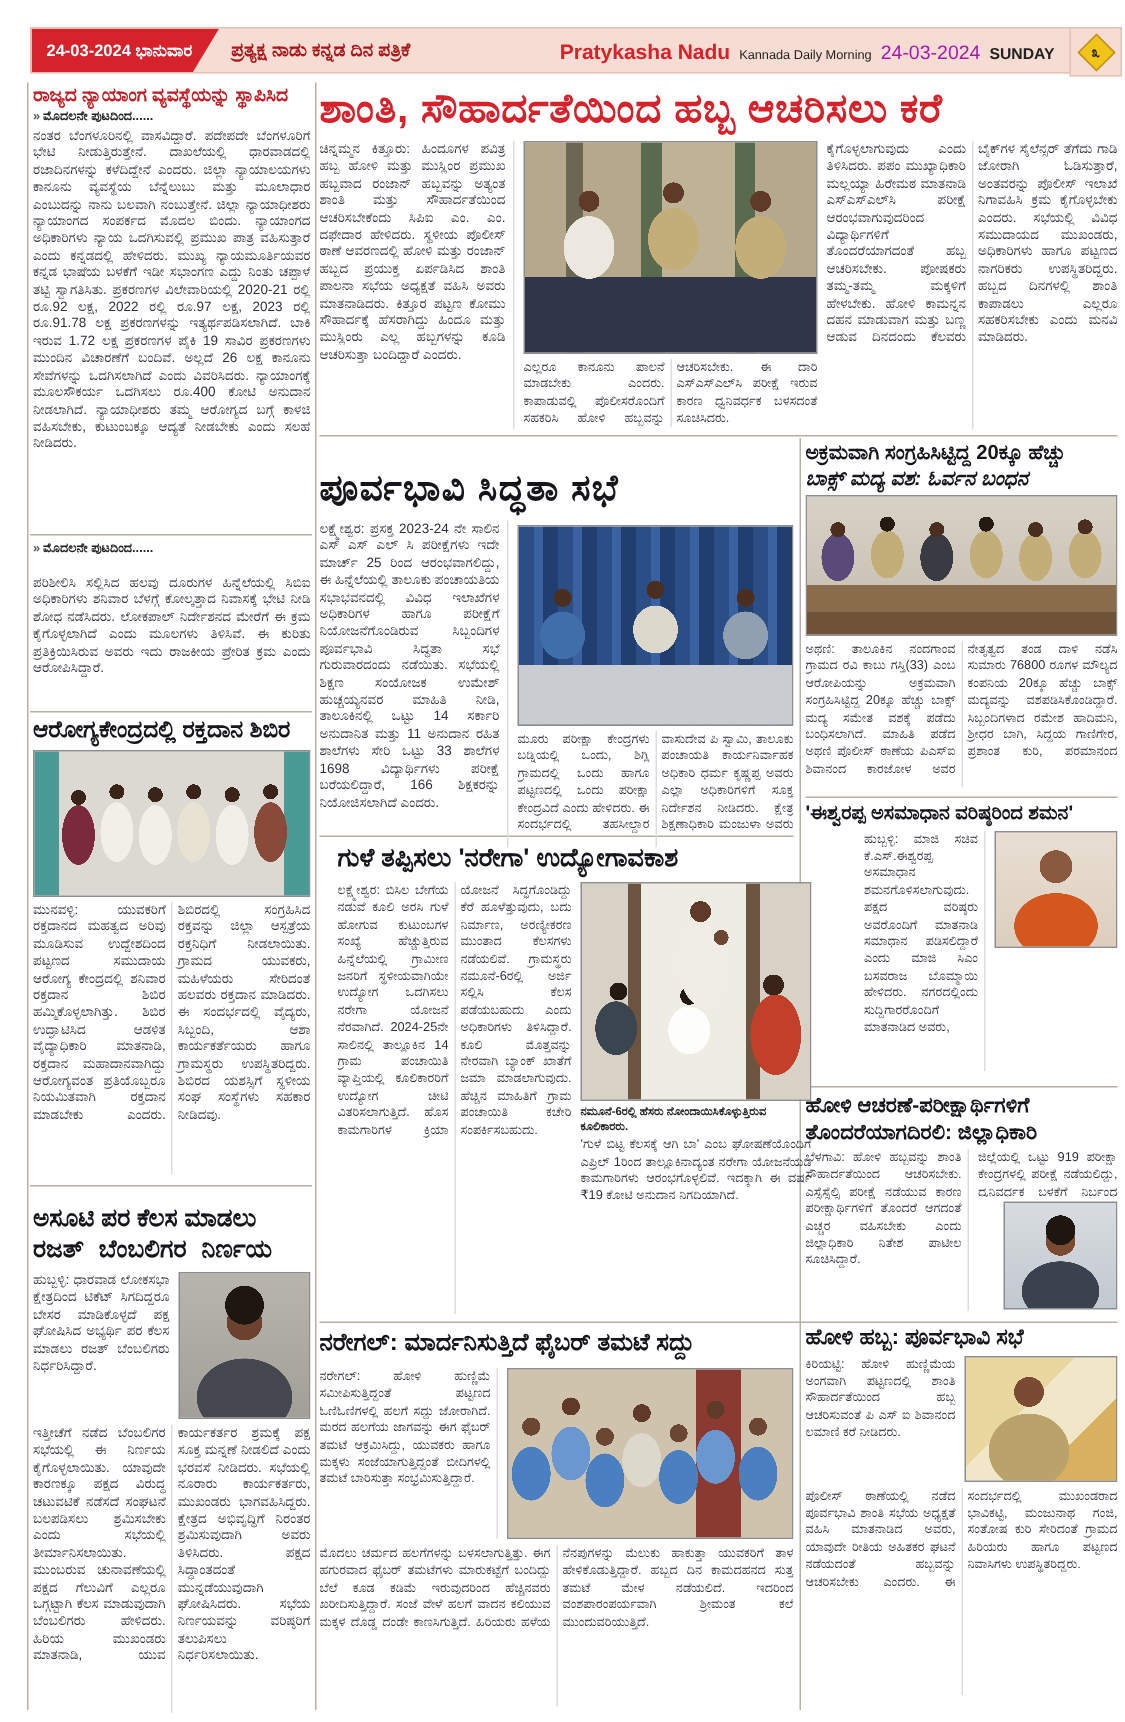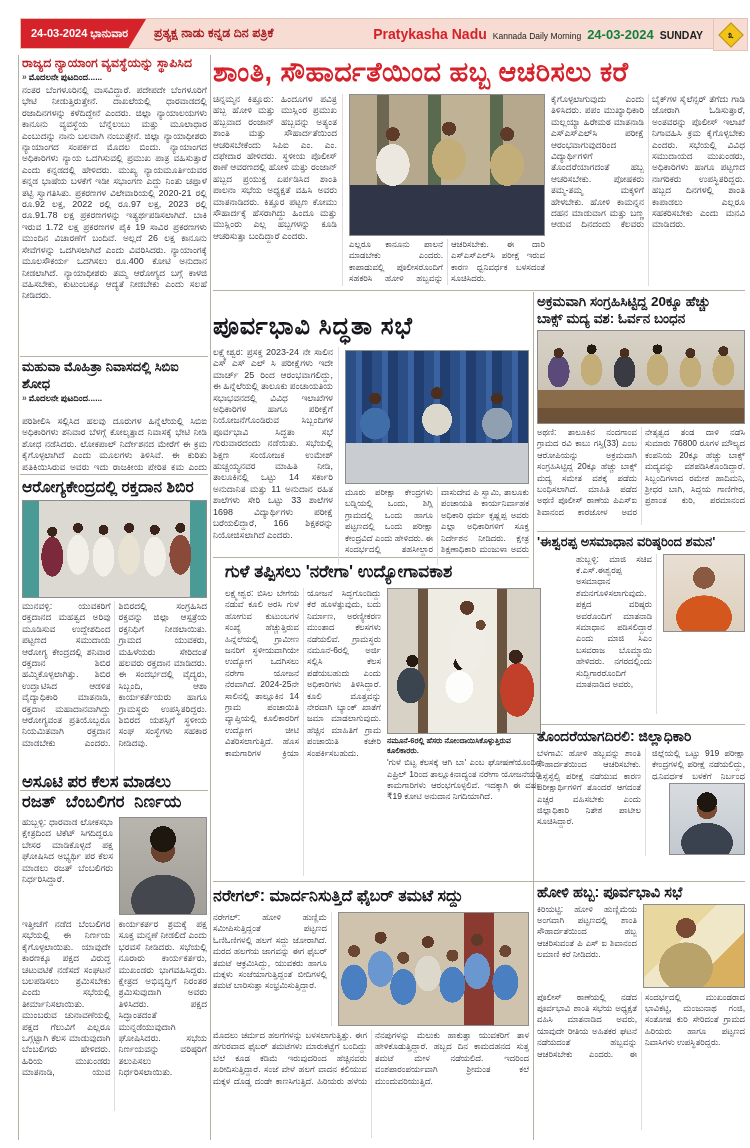--- a/index.html
+++ b/index.html
@@ -9,21 +9,21 @@
   
   .masthead{position:absolute;left:20px;top:18px;width:692px;height:29px;background:#f6dcd2;
             border:1px solid #e3c3b5;display:flex;align-items:center;}
   .date-badge{background:#d5222b;color:#fff;font-weight:bold;font-size:11px;height:100%;
               display:flex;align-items:center;padding:0 18px 0 10px;
               clip-path:polygon(0 0,100% 0,86% 100%,0 100%);justify-content:flex-end;}
   .tagline{color:#a8181d;font-weight:bold;font-size:12.5px;margin-left:8px;white-space:nowrap;}
   .brand-group{margin-left:auto;display:flex;align-items:baseline;gap:6px;padding-right:10px;white-space:nowrap;justify-content:center;}
   .brand{color:#d5222b;font-weight:bold;font-size:14px;}
   .brand-sub{color:#222;font-size:8.5px;}
-  .date-en{color:#15803d;font-weight:bold;font-size:13px;}
+  .date-en{color:#a21caf;font-weight:normal;font-size:13px;}
   .day-en{color:#222;font-weight:bold;font-size:10.5px;}
   .pageno-cell{position:absolute;left:713px;top:18px;width:33px;height:31px;background:#f6dcd2;
                border:1px solid #e3c3b5;display:flex;align-items:center;justify-content:center;}
   .diamond{width:16px;height:16px;background:#f2c418;border:1px solid #b98f2a;transform:rotate(45deg);
            display:flex;align-items:center;justify-content:center;}
   .diamond span{transform:rotate(-45deg);font-size:10px;font-weight:bold;color:#1c1c1c;}
 
   
   .sec{position:absolute;overflow:hidden;}
   .body{font-size:9px;line-height:11.4px;text-align:justify;color:#30303c;margin:0;overflow:hidden;}
@@ -175,32 +175,31 @@
   <div class="hrule" style="left:20px;top:474px;width:188px;"></div>
   <div class="hrule" style="left:20px;top:790px;width:188px;"></div>
 
   <div class="sec" style="left:22px;top:55px;width:185px;height:299px;">
     <h3 class="hl-red-sm">ರಾಜ್ಯದ ನ್ಯಾಯಾಂಗ ವ್ಯವಸ್ಥೆಯನ್ನು ಸ್ಥಾಪಿಸಿದ</h3>
     <div class="kicker"><span class="arrow">»</span><span>ಮೊದಲನೇ ಪುಟದಿಂದ......</span></div>
     <p class="body" style="height:258px;">ನಂತರ ಬೆಂಗಳೂರಿನಲ್ಲಿ ವಾಸವಿದ್ದಾರೆ. ಪದೇಪದೇ ಬೆಂಗಳೂರಿಗೆ ಭೇಟಿ ನೀಡುತ್ತಿರುತ್ತೇನೆ. ದಾಖಲೆಯಲ್ಲಿ ಧಾರವಾಡದಲ್ಲಿ ರಜಾದಿನಗಳನ್ನು ಕಳೆದಿದ್ದೇನೆ ಎಂದರು. ಜಿಲ್ಲಾ ನ್ಯಾಯಾಲಯಗಳು ಕಾನೂನು ವ್ಯವಸ್ಥೆಯ ಬೆನ್ನೆಲುಬು ಮತ್ತು ಮೂಲಾಧಾರ ಎಂಬುದನ್ನು ನಾನು ಬಲವಾಗಿ ನಂಬುತ್ತೇನೆ. ಜಿಲ್ಲಾ ನ್ಯಾಯಾಧೀಶರು ನ್ಯಾಯಾಂಗದ ಸಂಪರ್ಕದ ಮೊದಲ ಬಿಂದು. ನ್ಯಾಯಾಂಗದ ಅಧಿಕಾರಿಗಳು ನ್ಯಾಯ ಒದಗಿಸುವಲ್ಲಿ ಪ್ರಮುಖ ಪಾತ್ರ ವಹಿಸುತ್ತಾರೆ ಎಂದು ಕನ್ನಡದಲ್ಲಿ ಹೇಳಿದರು. ಮುಖ್ಯ ನ್ಯಾಯಮೂರ್ತಿಯವರ ಕನ್ನಡ ಭಾಷೆಯ ಬಳಕೆಗೆ ಇಡೀ ಸಭಾಂಗಣ ಎದ್ದು ನಿಂತು ಚಪ್ಪಾಳೆ ತಟ್ಟಿ ಸ್ವಾಗತಿಸಿತು. ಪ್ರಕರಣಗಳ ವಿಲೇವಾರಿಯಲ್ಲಿ 2020-21 ರಲ್ಲಿ ರೂ.92 ಲಕ್ಷ, 2022 ರಲ್ಲಿ ರೂ.97 ಲಕ್ಷ, 2023 ರಲ್ಲಿ ರೂ.91.78 ಲಕ್ಷ ಪ್ರಕರಣಗಳನ್ನು ಇತ್ಯರ್ಥಪಡಿಸಲಾಗಿದೆ. ಬಾಕಿ ಇರುವ 1.72 ಲಕ್ಷ ಪ್ರಕರಣಗಳ ಪೈಕಿ 19 ಸಾವಿರ ಪ್ರಕರಣಗಳು ಮುಂದಿನ ವಿಚಾರಣೆಗೆ ಬಂದಿವೆ. ಅಲ್ಲದೆ 26 ಲಕ್ಷ ಕಾನೂನು ಸೇವೆಗಳನ್ನು ಒದಗಿಸಲಾಗಿದೆ ಎಂದು ವಿವರಿಸಿದರು. ನ್ಯಾಯಾಂಗಕ್ಕೆ ಮೂಲಸೌಕರ್ಯ ಒದಗಿಸಲು ರೂ.400 ಕೋಟಿ ಅನುದಾನ ನೀಡಲಾಗಿದೆ. ನ್ಯಾಯಾಧೀಶರು ತಮ್ಮ ಆರೋಗ್ಯದ ಬಗ್ಗೆ ಕಾಳಜಿ ವಹಿಸಬೇಕು, ಕುಟುಂಬಕ್ಕೂ ಆದ್ಯತೆ ನೀಡಬೇಕು ಎಂದು ಸಲಹೆ ನೀಡಿದರು.</p>
   </div>
 
   <div class="sec" style="left:22px;top:359px;width:185px;height:112px;">
-    <h3 class="hl-blk-sm">ಮಹುವಾ ಮೊಹಿತ್ರಾ ನಿವಾಸದಲ್ಲಿ ಸಿಬಿಐ ಶೋಧ</h3>
     <div class="kicker"><span class="arrow">»</span><span>ಮೊದಲನೇ ಪುಟದಿಂದ......</span></div>
     <p class="body" style="height:72px;margin-top:12px;">ಪರಿಶೀಲಿಸಿ ಸಲ್ಲಿಸಿದ ಹಲವು ದೂರುಗಳ ಹಿನ್ನೆಲೆಯಲ್ಲಿ ಸಿಬಿಐ ಅಧಿಕಾರಿಗಳು ಶನಿವಾರ ಬೆಳಗ್ಗೆ ಕೋಲ್ಕತ್ತಾದ ನಿವಾಸಕ್ಕೆ ಭೇಟಿ ನೀಡಿ ಶೋಧ ನಡೆಸಿದರು. ಲೋಕಪಾಲ್ ನಿರ್ದೇಶನದ ಮೇರೆಗೆ ಈ ಕ್ರಮ ಕೈಗೊಳ್ಳಲಾಗಿದೆ ಎಂದು ಮೂಲಗಳು ತಿಳಿಸಿವೆ. ಈ ಕುರಿತು ಪ್ರತಿಕ್ರಿಯಿಸಿರುವ ಅವರು ಇದು ರಾಜಕೀಯ ಪ್ರೇರಿತ ಕ್ರಮ ಎಂದು ಆರೋಪಿಸಿದ್ದಾರೆ.</p>
   </div>
 
   <div class="sec" style="left:22px;top:477px;width:185px;height:310px;">
     <h2 class="hl-blk-md" style="font-size:15.5px;">ಆರೋಗ್ಯಕೇಂದ್ರದಲ್ಲಿ ರಕ್ತದಾನ ಶಿಬಿರ</h2>
     <div class="photo ph-health" style="width:183px;height:96px;margin:3px 0;"></div>
     <p class="body cols2" style="height:182px;">ಮುನವಳ್ಳಿ: ಯುವಕರಿಗೆ ರಕ್ತದಾನದ ಮಹತ್ವದ ಅರಿವು ಮೂಡಿಸುವ ಉದ್ದೇಶದಿಂದ ಪಟ್ಟಣದ ಸಮುದಾಯ ಆರೋಗ್ಯ ಕೇಂದ್ರದಲ್ಲಿ ಶನಿವಾರ ರಕ್ತದಾನ ಶಿಬಿರ ಹಮ್ಮಿಕೊಳ್ಳಲಾಗಿತ್ತು. ಶಿಬಿರ ಉದ್ಘಾಟಿಸಿದ ಆಡಳಿತ ವೈದ್ಯಾಧಿಕಾರಿ ಮಾತನಾಡಿ, ರಕ್ತದಾನ ಮಹಾದಾನವಾಗಿದ್ದು ಆರೋಗ್ಯವಂತ ಪ್ರತಿಯೊಬ್ಬರೂ ನಿಯಮಿತವಾಗಿ ರಕ್ತದಾನ ಮಾಡಬೇಕು ಎಂದರು. ಶಿಬಿರದಲ್ಲಿ ಸಂಗ್ರಹಿಸಿದ ರಕ್ತವನ್ನು ಜಿಲ್ಲಾ ಆಸ್ಪತ್ರೆಯ ರಕ್ತನಿಧಿಗೆ ನೀಡಲಾಯಿತು. ಗ್ರಾಮದ ಯುವಕರು, ಮಹಿಳೆಯರು ಸೇರಿದಂತೆ ಹಲವರು ರಕ್ತದಾನ ಮಾಡಿದರು. ಈ ಸಂದರ್ಭದಲ್ಲಿ ವೈದ್ಯರು, ಸಿಬ್ಬಂದಿ, ಆಶಾ ಕಾರ್ಯಕರ್ತೆಯರು ಹಾಗೂ ಗ್ರಾಮಸ್ಥರು ಉಪಸ್ಥಿತರಿದ್ದರು. ಶಿಬಿರದ ಯಶಸ್ಸಿಗೆ ಸ್ಥಳೀಯ ಸಂಘ ಸಂಸ್ಥೆಗಳು ಸಹಕಾರ ನೀಡಿದವು.</p>
   </div>
 
-  <div class="sec" style="left:22px;top:770px;width:185px;height:347px;">
+  <div class="sec" style="left:22px;top:801px;width:185px;height:347px;">
     <h2 class="hl-blk-m2" style="line-height:22px;">
       <span style="display:block;">ಅಸೂಟಿ ಪರ ಕೆಲಸ ಮಾಡಲು</span>
       <span style="display:block;font-family:Liberation Mono, monospace;">ರಜತ್ ಬೆಂಬಲಿಗರ ನಿರ್ಣಯ</span>
     </h2>
     <div class="row" style="margin-top:3px;height:98px;">
       <p class="body" style="flex:1;height:98px;">ಹುಬ್ಬಳ್ಳಿ: ಧಾರವಾಡ ಲೋಕಸಭಾ ಕ್ಷೇತ್ರದಿಂದ ಟಿಕೆಟ್ ಸಿಗದಿದ್ದರೂ ಬೇಸರ ಮಾಡಿಕೊಳ್ಳದೆ ಪಕ್ಷ ಘೋಷಿಸಿದ ಅಭ್ಯರ್ಥಿ ಪರ ಕೆಲಸ ಮಾಡಲು ರಜತ್ ಬೆಂಬಲಿಗರು ನಿರ್ಧರಿಸಿದ್ದಾರೆ.</p>
       <div class="photo ph-portrait-rajat" style="width:86px;height:96px;"></div>
     </div>
     <p class="body cols2" style="margin-top:4px;height:192px;">ಇತ್ತೀಚೆಗೆ ನಡೆದ ಬೆಂಬಲಿಗರ ಸಭೆಯಲ್ಲಿ ಈ ನಿರ್ಣಯ ಕೈಗೊಳ್ಳಲಾಯಿತು. ಯಾವುದೇ ಕಾರಣಕ್ಕೂ ಪಕ್ಷದ ವಿರುದ್ಧ ಚಟುವಟಿಕೆ ನಡೆಸದೆ ಸಂಘಟನೆ ಬಲಪಡಿಸಲು ಶ್ರಮಿಸಬೇಕು ಎಂದು ಸಭೆಯಲ್ಲಿ ತೀರ್ಮಾನಿಸಲಾಯಿತು. ಮುಂಬರುವ ಚುನಾವಣೆಯಲ್ಲಿ ಪಕ್ಷದ ಗೆಲುವಿಗೆ ಎಲ್ಲರೂ ಒಗ್ಗಟ್ಟಾಗಿ ಕೆಲಸ ಮಾಡುವುದಾಗಿ ಬೆಂಬಲಿಗರು ಹೇಳಿದರು. ಹಿರಿಯ ಮುಖಂಡರು ಮಾತನಾಡಿ, ಯುವ ಕಾರ್ಯಕರ್ತರ ಶ್ರಮಕ್ಕೆ ಪಕ್ಷ ಸೂಕ್ತ ಮನ್ನಣೆ ನೀಡಲಿದೆ ಎಂದು ಭರವಸೆ ನೀಡಿದರು. ಸಭೆಯಲ್ಲಿ ನೂರಾರು ಕಾರ್ಯಕರ್ತರು, ಮುಖಂಡರು ಭಾಗವಹಿಸಿದ್ದರು. ಕ್ಷೇತ್ರದ ಅಭಿವೃದ್ಧಿಗೆ ನಿರಂತರ ಶ್ರಮಿಸುವುದಾಗಿ ಅವರು ತಿಳಿಸಿದರು. ಪಕ್ಷದ ಸಿದ್ಧಾಂತದಂತೆ ಮುನ್ನಡೆಯುವುದಾಗಿ ಘೋಷಿಸಿದರು. ಸಭೆಯ ನಿರ್ಣಯವನ್ನು ವರಿಷ್ಠರಿಗೆ ತಲುಪಿಸಲು ನಿರ್ಧರಿಸಲಾಯಿತು.</p>
   </div>
@@ -224,21 +223,21 @@
       <div style="flex:1;">
         <div class="photo ph-meeting" style="width:100%;height:134px;box-sizing:border-box;"></div>
         <p class="body cols2" style="margin-top:3px;height:78px;font-size:8.5px;">ಮೂರು ಪರೀಕ್ಷಾ ಕೇಂದ್ರಗಳು ಬಡ್ನಿಯಲ್ಲಿ ಒಂದು, ಶಿಗ್ಲಿ ಗ್ರಾಮದಲ್ಲಿ ಒಂದು ಹಾಗೂ ಪಟ್ಟಣದಲ್ಲಿ ಒಂದು ಪರೀಕ್ಷಾ ಕೇಂದ್ರವಿದೆ ಎಂದು ಹೇಳಿದರು. ಈ ಸಂದರ್ಭದಲ್ಲಿ ತಹಸೀಲ್ದಾರ ವಾಸುದೇವ ಪಿ ಸ್ವಾಮಿ, ತಾಲೂಕು ಪಂಚಾಯತಿ ಕಾರ್ಯನಿರ್ವಾಹಕ ಅಧಿಕಾರಿ ಧರ್ಮ ಕೃಷ್ಣಪ್ಪ ಅವರು ಎಲ್ಲಾ ಅಧಿಕಾರಿಗಳಿಗೆ ಸೂಕ್ತ ನಿರ್ದೇಶನ ನೀಡಿದರು. ಕ್ಷೇತ್ರ ಶಿಕ್ಷಣಾಧಿಕಾರಿ ಮಂಜುಳಾ ಅವರು ಫಲಿತಾಂಶ ಹೆಚ್ಚಳಕ್ಕಾಗಿ ಕೈಗೊಂಡ ಕ್ರಮಗಳ ಕುರಿತು ಮಾಹಿತಿ ನೀಡಿದರು.</p>
       </div>
     </div>
   </div>
 
   <div class="sec" style="left:537px;top:294px;width:208px;height:234px;">
     <h3 class="hl-blk-sm" style="font-size:13.5px;">
       <span style="display:block;">ಅಕ್ರಮವಾಗಿ ಸಂಗ್ರಹಿಸಿಟ್ಟಿದ್ದ 20ಕ್ಕೂ ಹೆಚ್ಚು</span>
-      <span style="display:block;">ಬಾಕ್ಸ್ ಮದ್ಯ ವಶ: ಓರ್ವನ ಬಂಧನ</span>
+      <span style="display:block;font-style:italic;">ಬಾಕ್ಸ್ ಮದ್ಯ ವಶ: ಓರ್ವನ ಬಂಧನ</span>
     </h3>
     <div class="photo ph-police" style="width:206px;height:92px;margin:3px 0;"></div>
     <p class="body cols2" style="height:98px;font-size:8.5px;">ಅಥಣಿ: ತಾಲೂಕಿನ ನಂದಗಾಂವ ಗ್ರಾಮದ ರವಿ ಕಾಬು ಗಸ್ತಿ(33) ಎಂಬ ಆರೋಪಿಯನ್ನು ಅಕ್ರಮವಾಗಿ ಸಂಗ್ರಹಿಸಿಟ್ಟಿದ್ದ 20ಕ್ಕೂ ಹೆಚ್ಚು ಬಾಕ್ಸ್ ಮದ್ಯ ಸಮೇತ ವಶಕ್ಕೆ ಪಡೆದು ಬಂಧಿಸಲಾಗಿದೆ. ಮಾಹಿತಿ ಪಡೆದ ಅಥಣಿ ಪೊಲೀಸ್ ಠಾಣೆಯ ಪಿಎಸ್‌ಐ ಶಿವಾನಂದ ಕಾರಜೋಳ ಅವರ ನೇತೃತ್ವದ ತಂಡ ದಾಳಿ ನಡೆಸಿ ಸುಮಾರು 76800 ರೂಗಳ ಮೌಲ್ಯದ ಕಂಪನಿಯ 20ಕ್ಕೂ ಹೆಚ್ಚು ಬಾಕ್ಸ್ ಮದ್ಯವನ್ನು ವಶಪಡಿಸಿಕೊಂಡಿದ್ದಾರೆ. ಸಿಬ್ಬಂದಿಗಳಾದ ರಮೇಶ ಹಾದಿಮನಿ, ಶ್ರೀಧರ ಬಾಗಿ, ಸಿದ್ದಯ ಗಾಣಿಗೇರ, ಪ್ರಶಾಂತ ಕುರಿ, ಪರಮಾನಂದ ಕಾರ್ಯಾಚರಣೆಯಲ್ಲಿ ಪಾಲ್ಗೊಂಡಿದ್ದರು.</p>
   </div>
 
   <div class="sec" style="left:537px;top:534px;width:208px;height:186px;">
     <h3 class="hl-blk-sm">'ಈಶ್ವರಪ್ಪ ಅಸಮಾಧಾನ ವರಿಷ್ಠರಿಂದ ಶಮನ'</h3>
     <div class="row" style="margin-top:3px;height:160px;margin-left:39px;">
       <p class="body" style="width:102px;height:160px;border-right:1px solid #ddd;padding-right:4px;font-size:8.5px;">ಹುಬ್ಬಳ್ಳಿ: ಮಾಜಿ ಸಚಿವ ಕೆ.ಎಸ್.ಈಶ್ವರಪ್ಪ ಅಸಮಾಧಾನ ಶಮನಗೊಳಿಸಲಾಗುವುದು. ಪಕ್ಷದ ವರಿಷ್ಠರು ಅವರೊಂದಿಗೆ ಮಾತನಾಡಿ ಸಮಾಧಾನ ಪಡಿಸಲಿದ್ದಾರೆ ಎಂದು ಮಾಜಿ ಸಿಎಂ ಬಸವರಾಜ ಬೊಮ್ಮಾಯಿ ಹೇಳಿದರು. ನಗರದಲ್ಲಿಂದು ಸುದ್ದಿಗಾರರೊಂದಿಗೆ ಮಾತನಾಡಿದ ಅವರು,</p>
       <div style="flex:1;">
@@ -254,20 +253,21 @@
       <div style="flex:1;">
         <div class="photo ph-family" style="width:100%;height:146px;box-sizing:border-box;"></div>
         <p class="caption">ನಮೂನೆ-6ರಲ್ಲಿ ಹೆಸರು ನೋಂದಾಯಿಸಿಕೊಳ್ಳುತ್ತಿರುವ ಕೂಲಿಕಾರರು.</p>
         <p class="body" style="height:108px;font-size:8.5px;">'ಗುಳೆ ಬಿಟ್ಟ ಕೆಲಸಕ್ಕೆ ಆಗಿ ಬಾ' ಎಂಬ ಘೋಷಣೆಯೊಂದಿಗೆ ಎಪ್ರಿಲ್ 1ರಿಂದ ತಾಲ್ಲೂಕಿನಾದ್ಯಂತ ನರೇಗಾ ಯೋಜನೆಯಡಿ ಕಾಮಗಾರಿಗಳು ಆರಂಭಗೊಳ್ಳಲಿವೆ. ಇದಕ್ಕಾಗಿ ಈ ವರ್ಷ ₹19 ಕೋಟಿ ಅನುದಾನ ನಿಗದಿಯಾಗಿದೆ.</p>
       </div>
     </div>
   </div>
 
   <div class="sec" style="left:537px;top:727px;width:208px;height:152px;">
     <h3 class="hl-blk-sm" style="font-size:14px;line-height:18px;">
+      <span style="display:block;">ಹೋಳಿ ಆಚರಣೆ-ಪರೀಕ್ಷಾರ್ಥಿಗಳಿಗೆ</span>
       <span style="display:block;">ತೊಂದರೆಯಾಗದಿರಲಿ: ಜಿಲ್ಲಾಧಿಕಾರಿ</span>
     </h3>
     <div class="row" style="margin-top:3px;height:108px;">
       <p class="body" style="width:104px;height:108px;border-right:1px solid #ddd;padding-right:4px;font-size:8.5px;">ಬೆಳಗಾವಿ: ಹೋಳಿ ಹಬ್ಬವನ್ನು ಶಾಂತಿ ಸೌಹಾರ್ದತೆಯಿಂದ ಆಚರಿಸಬೇಕು. ಎಸ್ಸೆಸ್ಸೆಲ್ಸಿ ಪರೀಕ್ಷೆ ನಡೆಯುವ ಕಾರಣ ಪರೀಕ್ಷಾರ್ಥಿಗಳಿಗೆ ತೊಂದರೆ ಆಗದಂತೆ ಎಚ್ಚರ ವಹಿಸಬೇಕು ಎಂದು ಜಿಲ್ಲಾಧಿಕಾರಿ ನಿತೇಶ ಪಾಟೀಲ ಸೂಚಿಸಿದ್ದಾರೆ.</p>
       <div style="flex:1;">
         <p class="body" style="height:32px;font-size:8.5px;">ಜಿಲ್ಲೆಯಲ್ಲಿ ಒಟ್ಟು 919 ಪರೀಕ್ಷಾ ಕೇಂದ್ರಗಳಲ್ಲಿ ಪರೀಕ್ಷೆ ನಡೆಯಲಿದ್ದು, ಧ್ವನಿವರ್ಧಕ ಬಳಕೆಗೆ ನಿರ್ಬಂಧ ವಿಧಿಸಲಾಗಿದೆ ಎಂದು ಅವರು ತಿಳಿಸಿದರು.</p>
         <div class="photo ph-portrait-man" style="width:74px;height:70px;margin-left:auto;margin-top:3px;"></div>
       </div>
     </div>
   </div>

